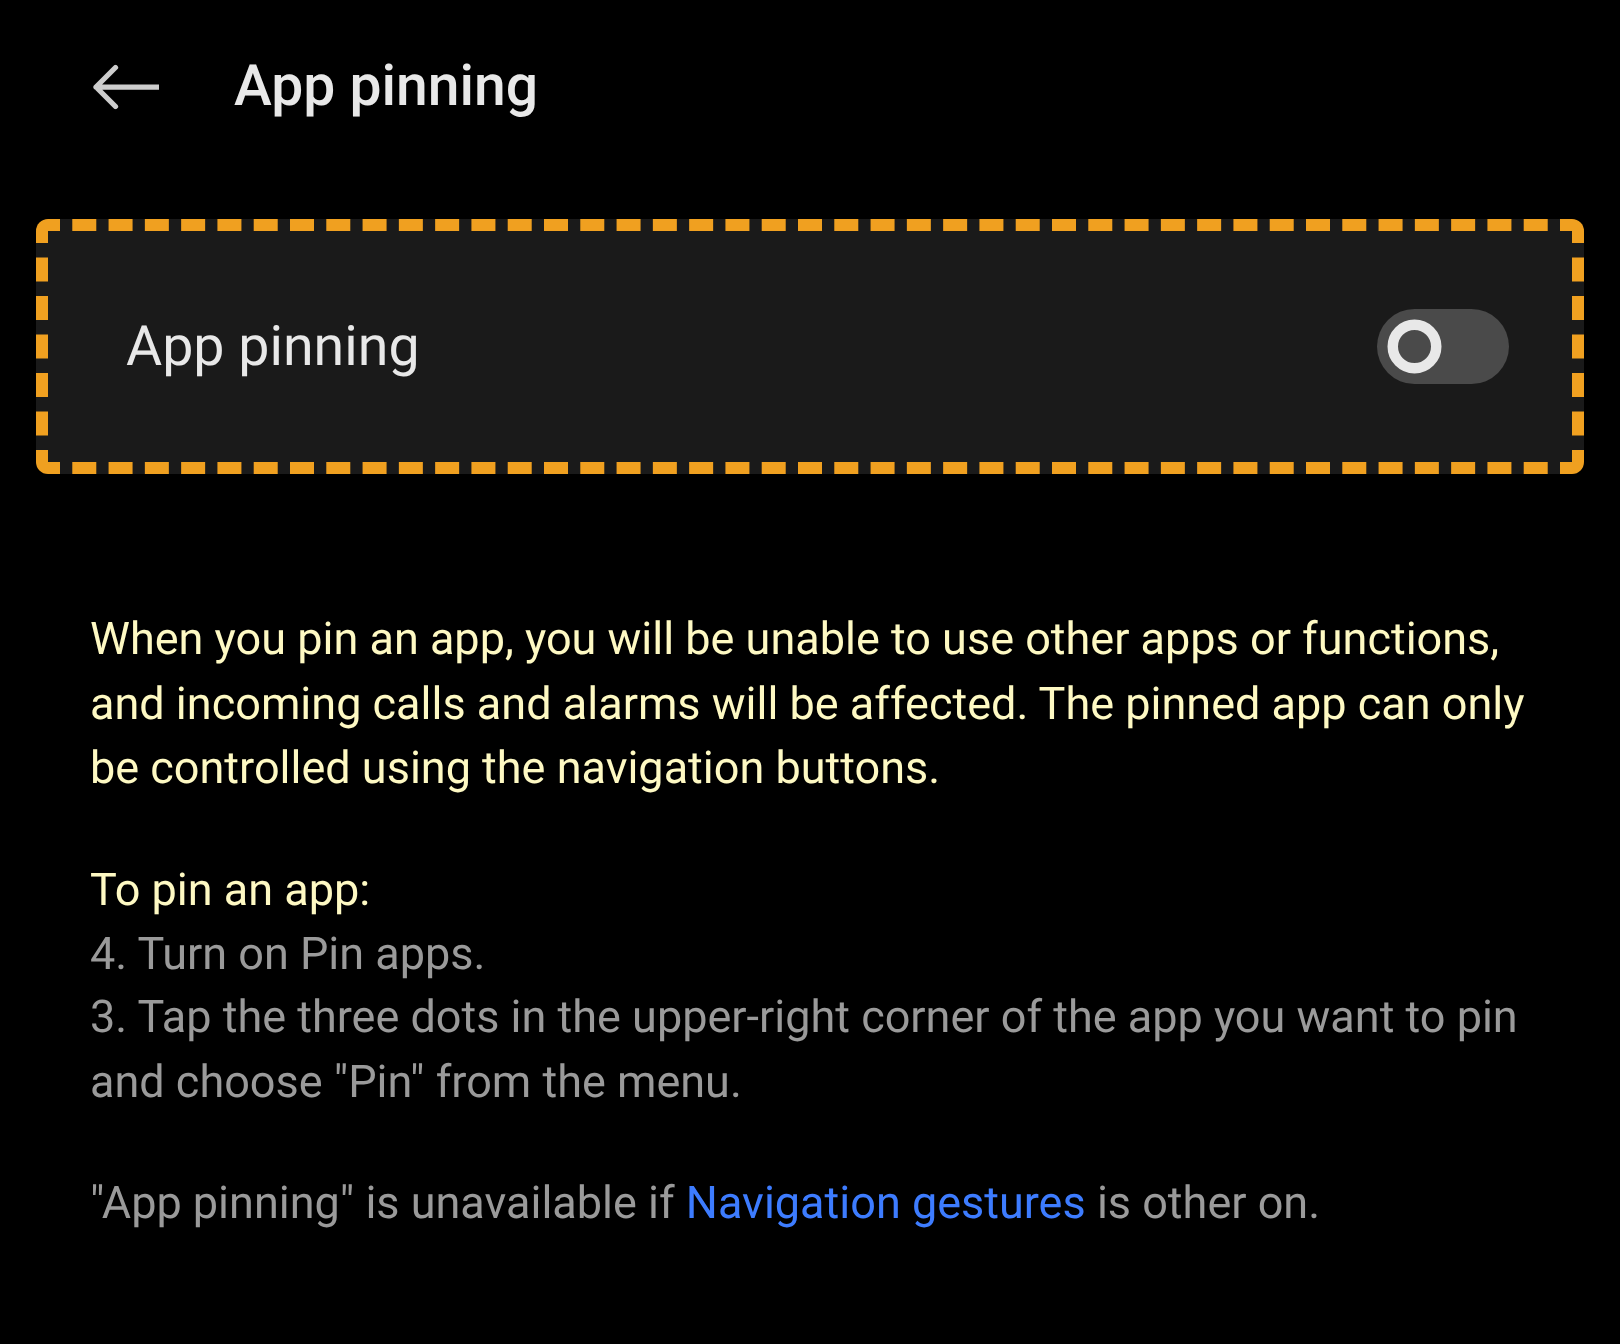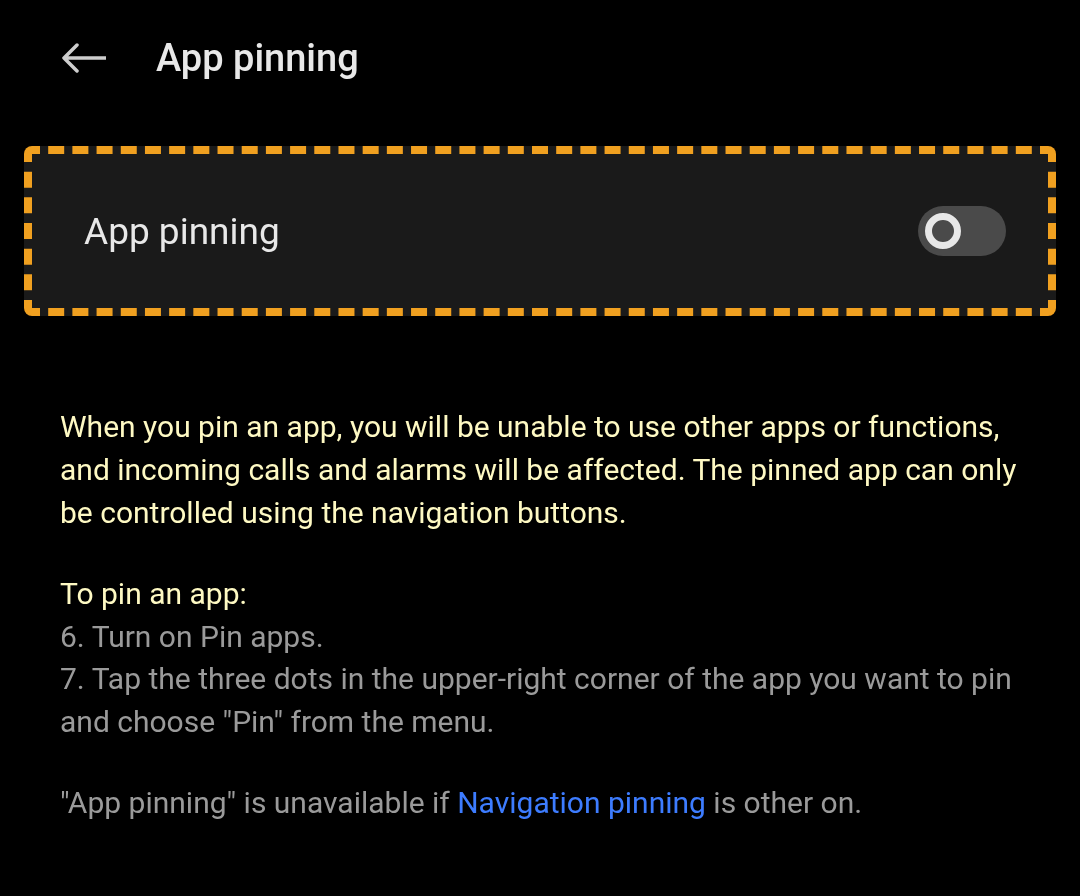--- a/index.html
+++ b/index.html
@@ -115,19 +115,19 @@
   <span class="toggle-label">App pinning</span>
   <div class="toggle">
     <div class="toggle-knob"></div>
   </div>
 </div>
 
 <div class="description">
   <p class="para">When you pin an app, you will be unable to use other apps or functions, and incoming calls and alarms will be affected. The pinned app can only be controlled using the navigation buttons.</p>
 
   <p class="para para-tight">To pin an app:</p>
-  <p class="step">6. Turn on Pin apps.</p>
-  <p class="step">7. Tap the three dots in the upper-right corner of the app you want to pin and choose "Pin" from the menu.</p>
+  <p class="step">4. Turn on Pin apps.</p>
+  <p class="step">3. Tap the three dots in the upper-right corner of the app you want to pin and choose "Pin" from the menu.</p>
 
   <p class="final-note">
-    <span>"App pinning" is unavailable if </span><span class="link">Navigation pinning</span><span> is other on.</span>
+    <span>"App pinning" is unavailable if </span><span class="link">Navigation gestures</span><span> is other on.</span>
   </p>
 </div>
 
 </body></html>

